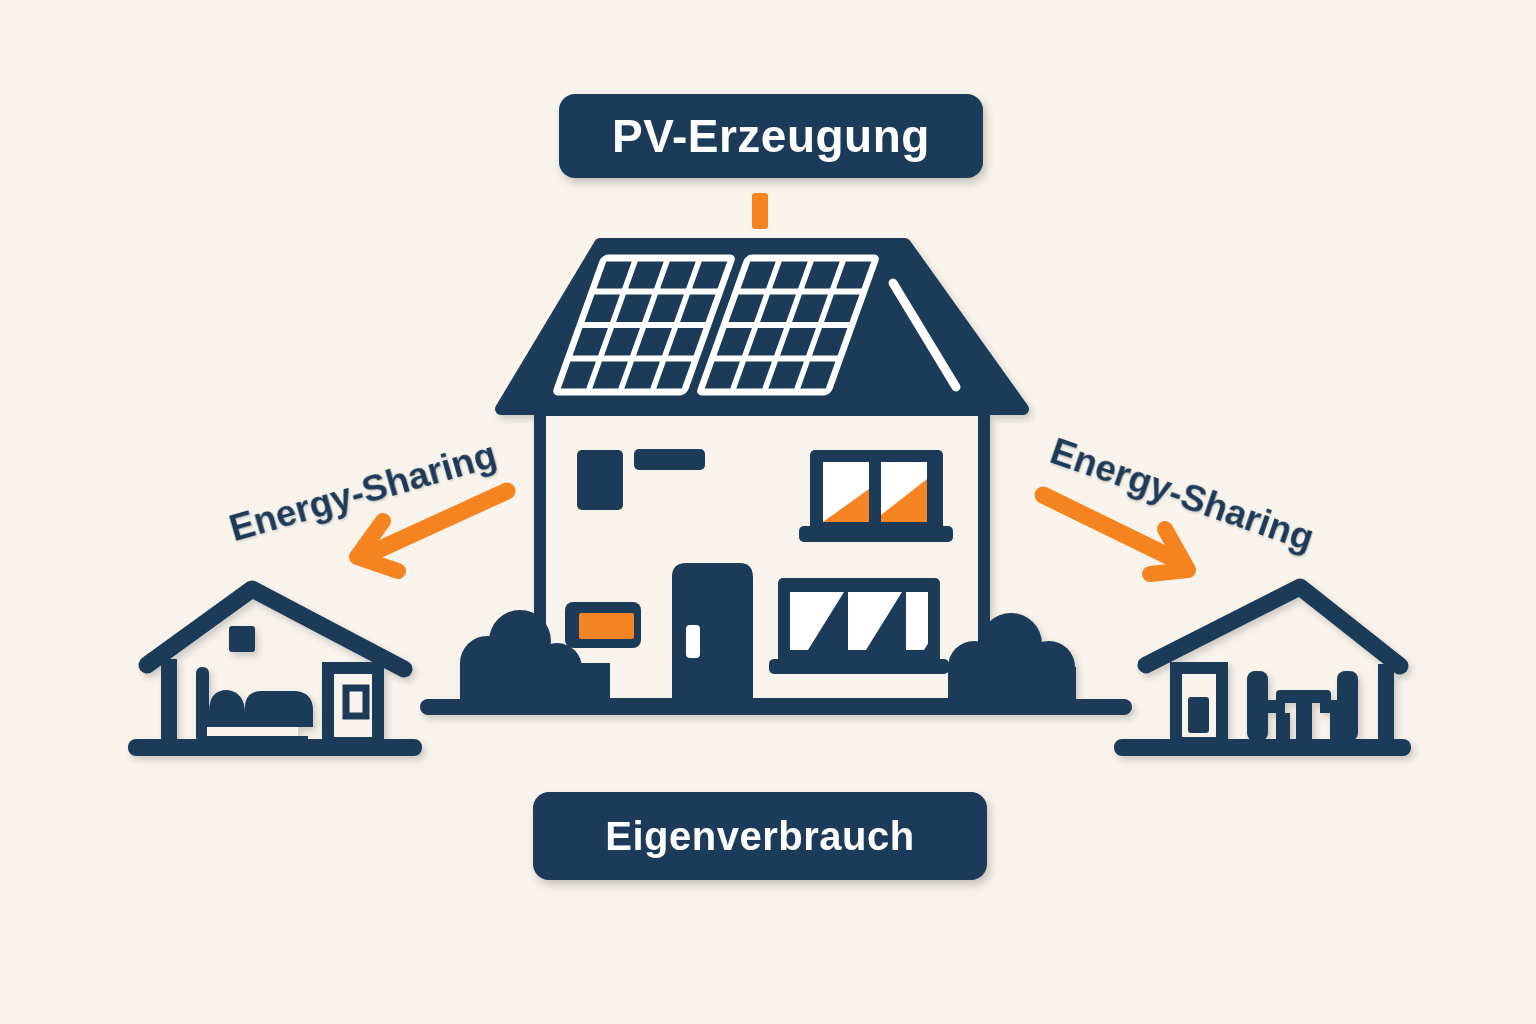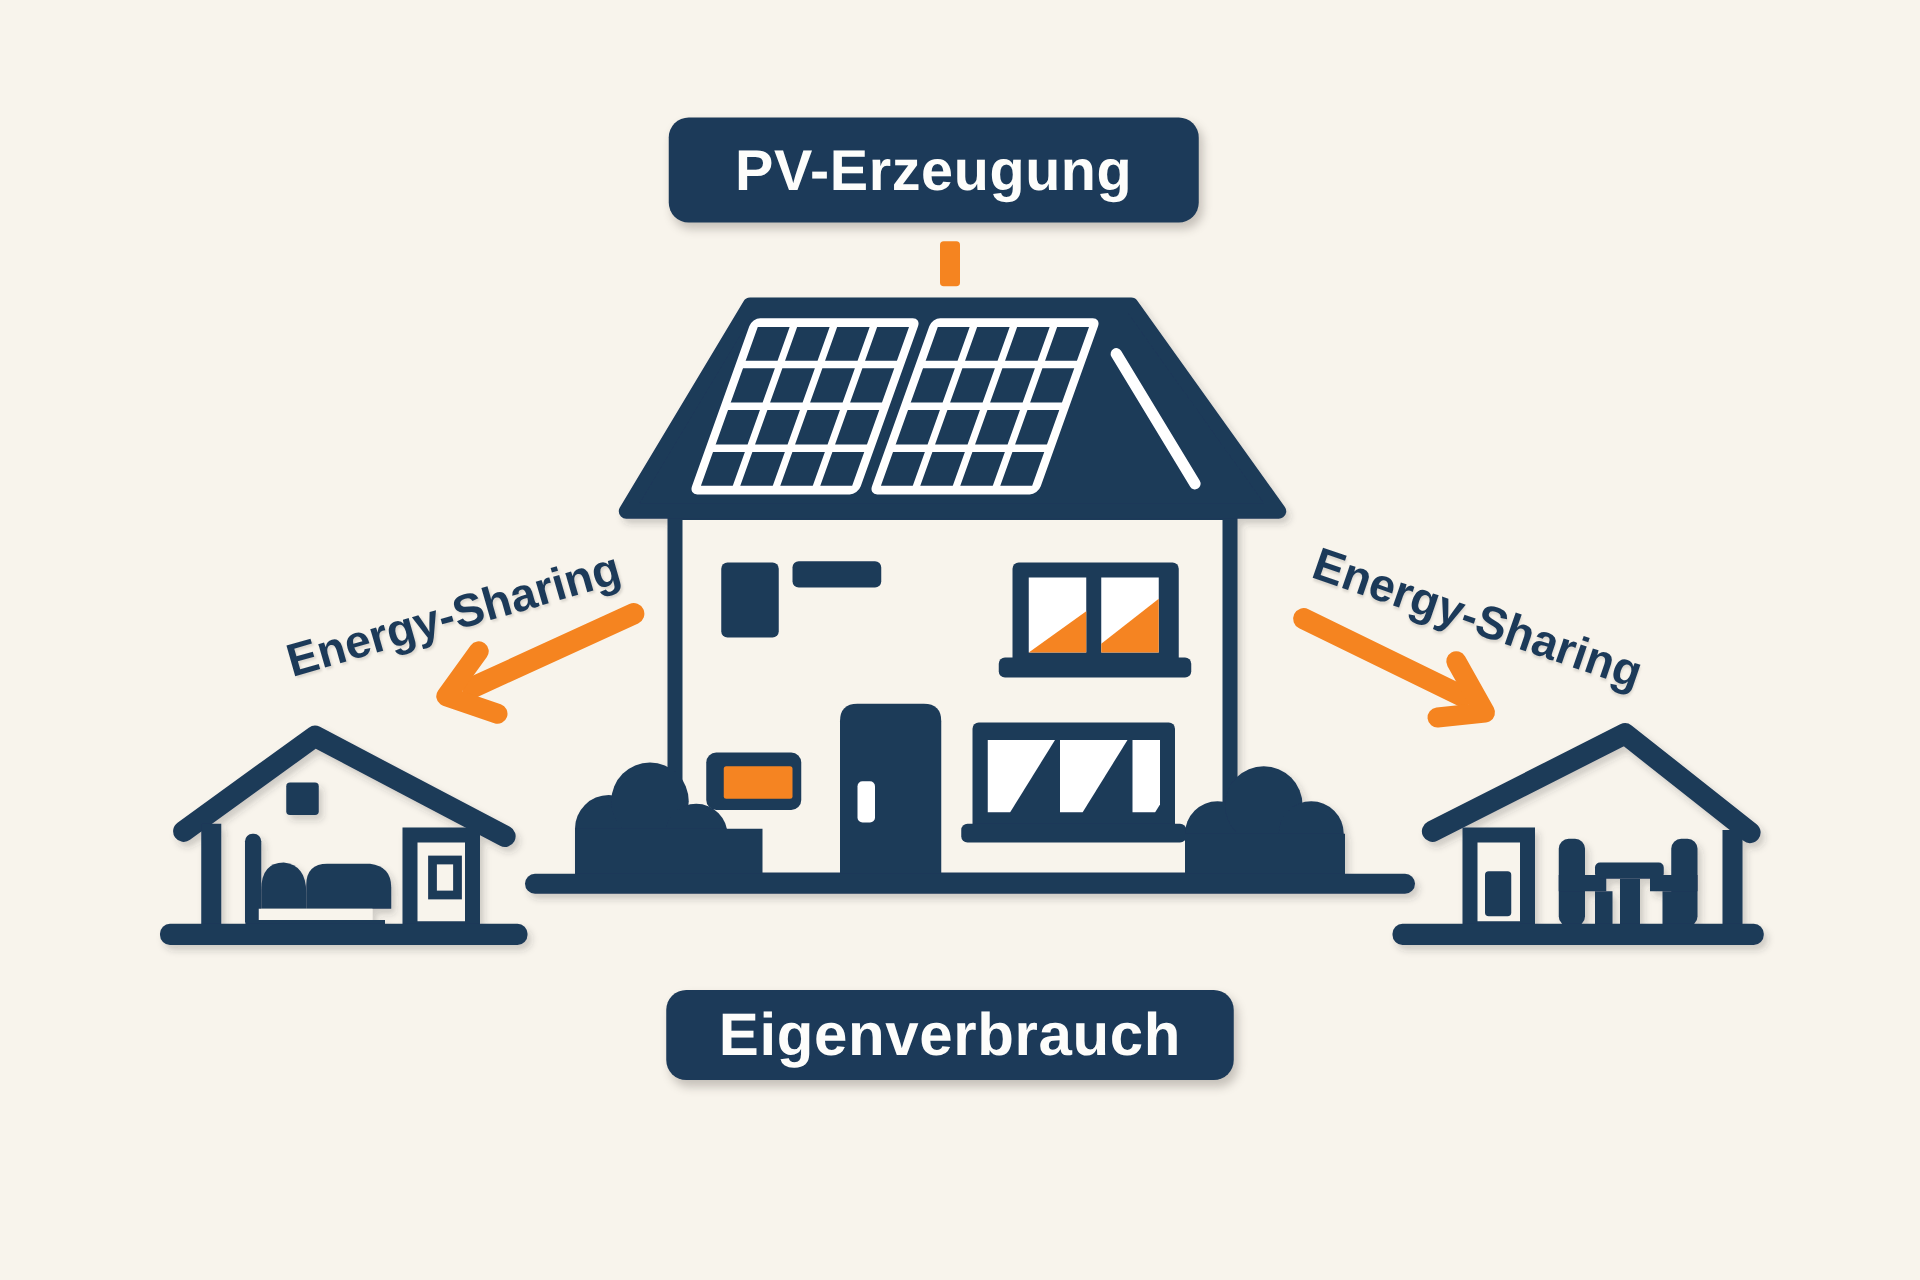--- a/index.html
+++ b/index.html
@@ -20,26 +20,26 @@
     position:absolute;
     background:#1c3a59;
     color:#fdfdfb;
     display:flex;align-items:center;justify-content:center;
     border-radius:16px;
     font-weight:bold;
     box-shadow:3px 5px 8px rgba(50,45,40,.25);
     letter-spacing:.5px;
   }
   .label-pv{
-    left:535px;top:94px;width:424px;height:84px;
+    left:559px;top:94px;width:424px;height:84px;
     font-size:46px;
   }
   .label-eigen{
-    left:533px;top:792px;width:454px;height:72px;
-    font-size:48px;
+    left:533px;top:792px;width:454px;height:88px;
+    font-size:40px;
   }
   .share-label{
     position:absolute;
     color:#1c3a59;
     font-weight:bold;
     font-size:37px;
     width:300px;height:60px;
     display:flex;align-items:center;justify-content:center;
     text-shadow:1px 2px 2px rgba(60,55,50,.15);
     white-space:nowrap;

